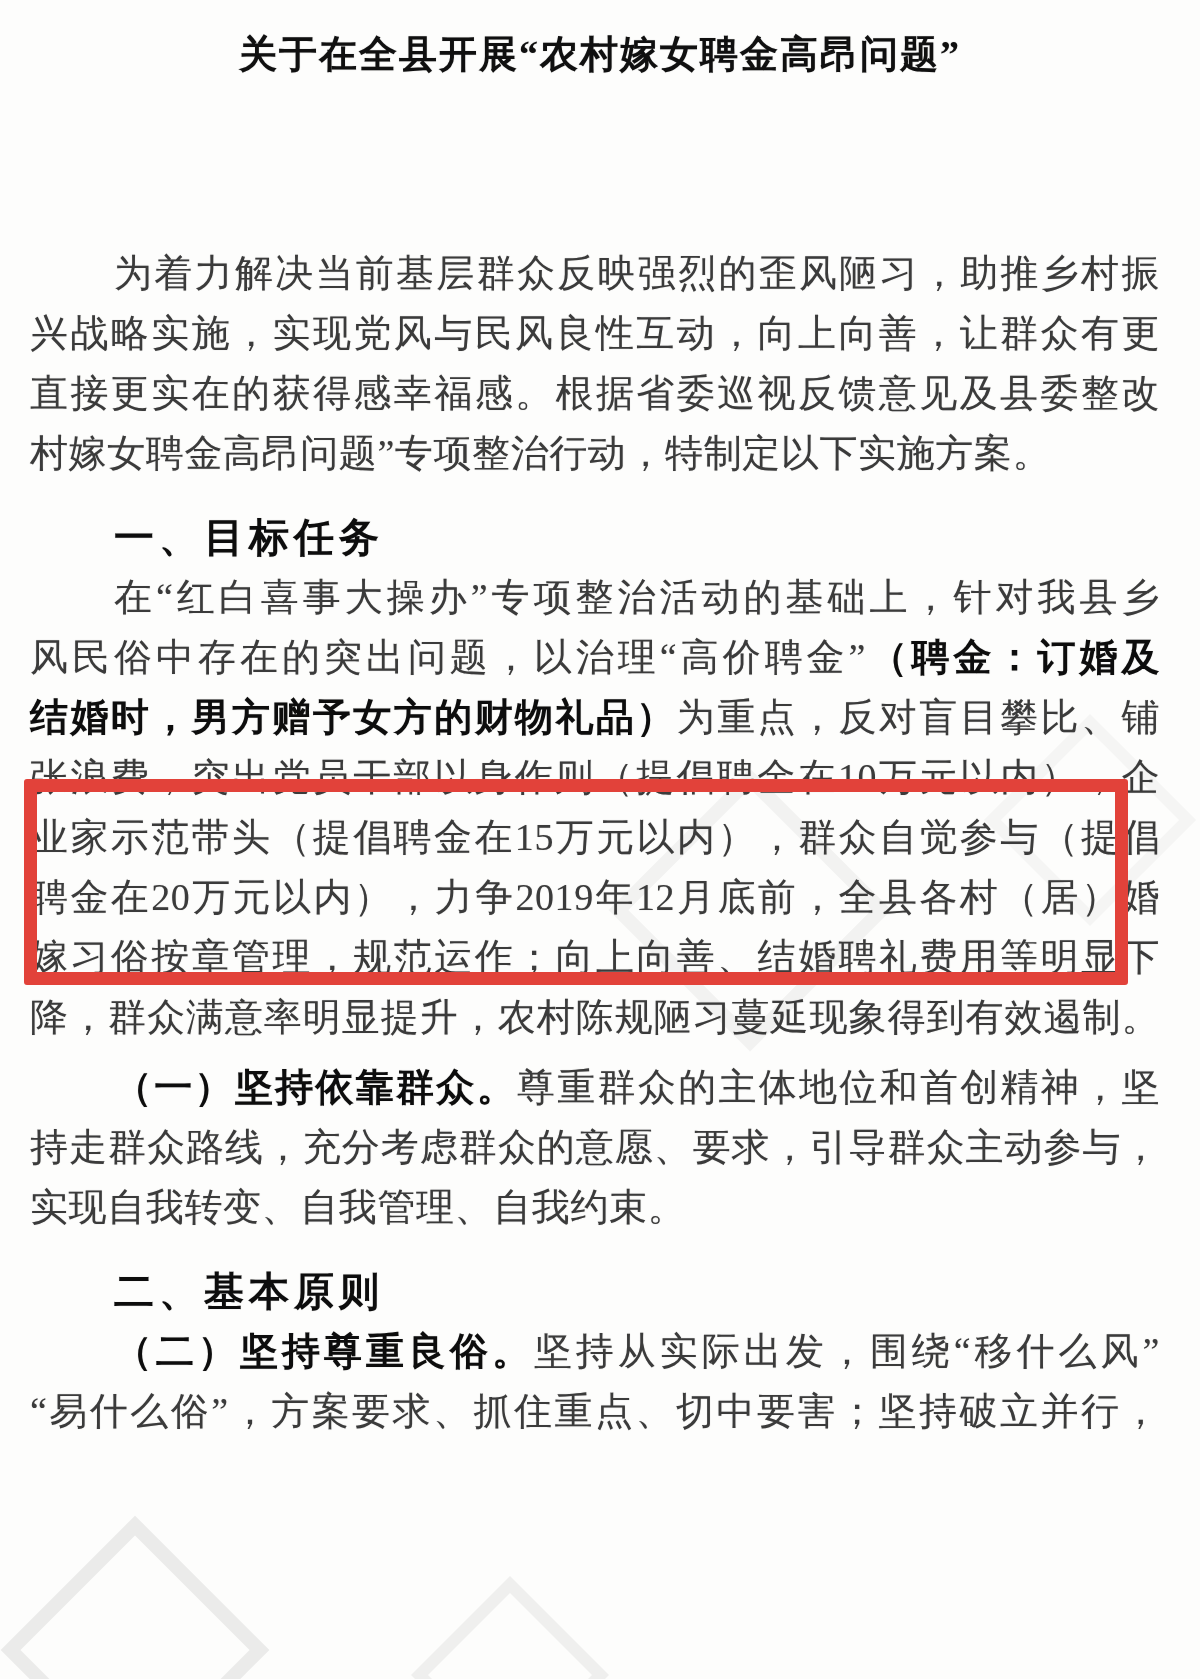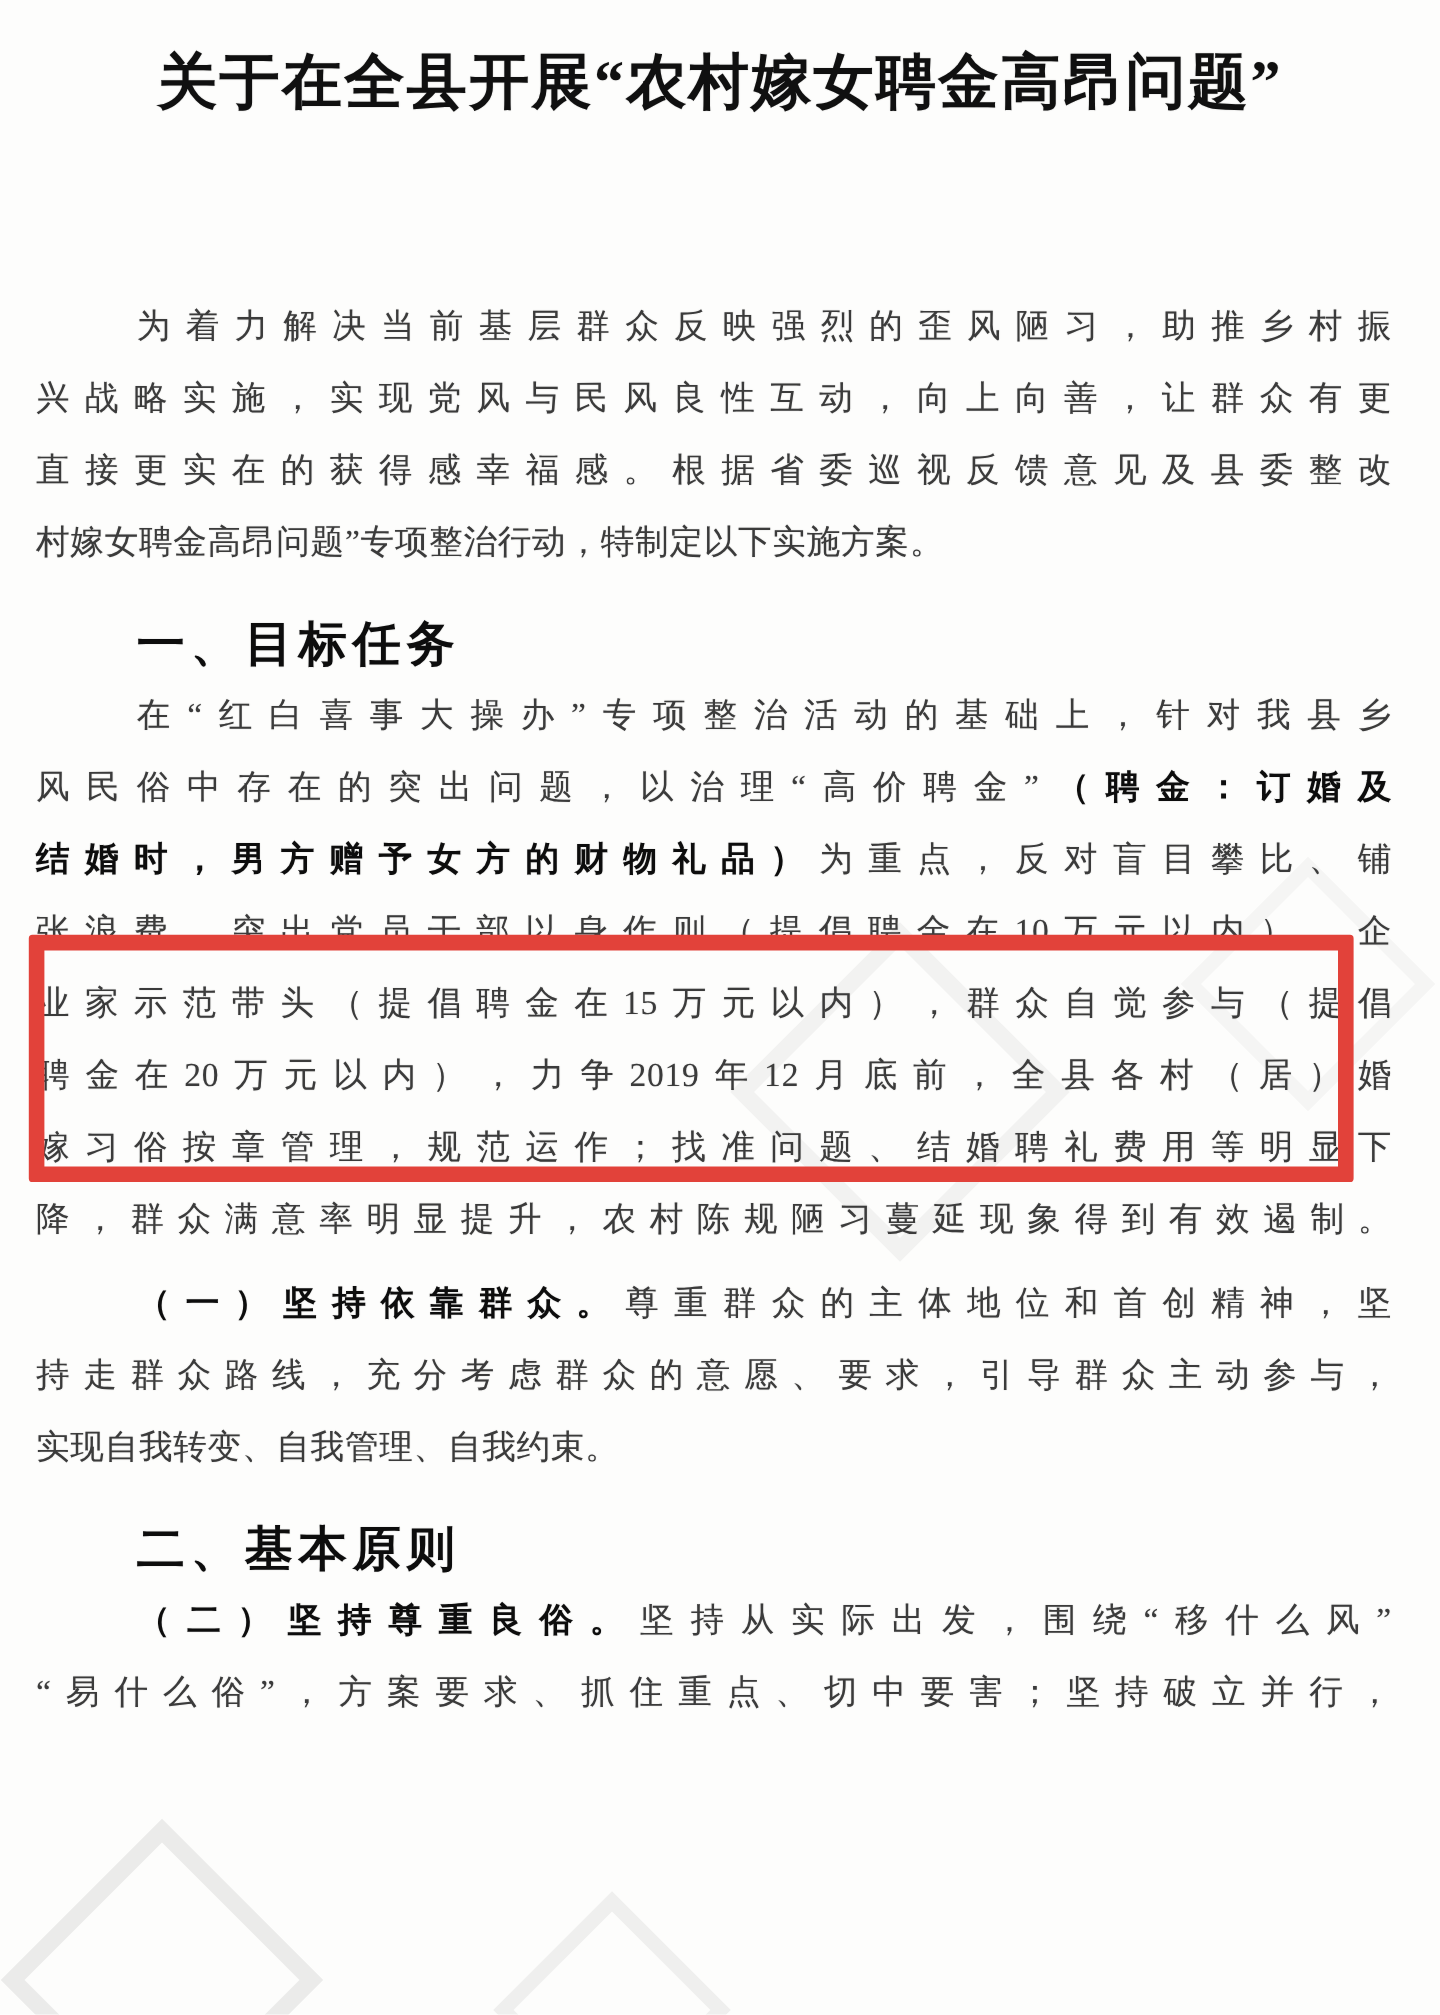--- a/index.html
+++ b/index.html
@@ -5,35 +5,35 @@
   html,body{margin:0;padding:0;background:#ffffff;}
   .page{
     position:relative;
     width:1200px;height:1679px;
     background:#fdfdfc;
     overflow:hidden;
     font-family:"Liberation Serif","DejaVu Serif",serif;
     color:#3b3b3b;
   }
   .title{
-    position:absolute;left:0;top:34px;width:1200px;
+    position:absolute;left:0;top:20px;width:1200px;
     text-align:center;
     font-weight:700;
-    font-size:50px;line-height:68px;letter-spacing:2px;
+    font-size:38px;line-height:68px;letter-spacing:2px;
     color:#101010;
     text-shadow:0 0 1px rgba(20,20,20,.35);
     z-index:2;
   }
   .doc-body{
     position:absolute;left:30px;top:243px;width:1130px;
     z-index:2;
   }
   .line{
     height:60px;line-height:60px;
-    font-size:28px;letter-spacing:0.6px;
+    font-size:38px;letter-spacing:0.6px;
     text-shadow:0 0 1px rgba(40,40,40,.30);
   }
   .line.indent{padding-left:84px;}
   .line.just{
     text-align:justify;
     text-justify:inter-character;
     text-align-last:justify;
   }
   .blk-h{margin-top:24px;}
   .blk-p + .blk-p{margin-top:10px;}
@@ -88,21 +88,21 @@
       <div class="blk blk-h">
         <div class="line indent"><b>一、目标任务</b></div>
       </div>
       <div class="blk blk-p">
         <div class="line indent just"><span>在“红白喜事大操办”专项整治活动的基础上，针对我县乡</span></div>
         <div class="line just"><span>风民俗中存在的突出问题，以治理“高价聘金”</span><b>（聘金：订婚及</b></div>
         <div class="line just"><b>结婚时，男方赠予女方的财物礼品）</b><span>为重点，反对盲目攀比、铺</span></div>
         <div class="line just"><span>张浪费，突出党员干部以身作则（提倡聘金在10万元以内），企</span></div>
         <div class="line just"><span>业家示范带头（提倡聘金在15万元以内），群众自觉参与（提倡</span></div>
         <div class="line just"><span>聘金在20万元以内），力争2019年12月底前，全县各村（居）婚</span></div>
-        <div class="line just"><span>嫁习俗按章管理，规范运作；找准问题、结婚聘礼费用等明显下</span></div>
+        <div class="line just"><span>嫁习俗按章管理，规范运作；向上向善、结婚聘礼费用等明显下</span></div>
         <div class="line just"><span>降，群众满意率明显提升，农村陈规陋习蔓延现象得到有效遏制。</span></div>
       </div>
       <div class="blk blk-p">
         <div class="line indent just"><b>（一）坚持依靠群众。</b><span>尊重群众的主体地位和首创精神，坚</span></div>
         <div class="line just"><span>持走群众路线，充分考虑群众的意愿、要求，引导群众主动参与，</span></div>
         <div class="line"><span>实现自我转变、自我管理、自我约束。</span></div>
       </div>
       <div class="blk blk-h">
         <div class="line indent"><b>二、基本原则</b></div>
       </div>

